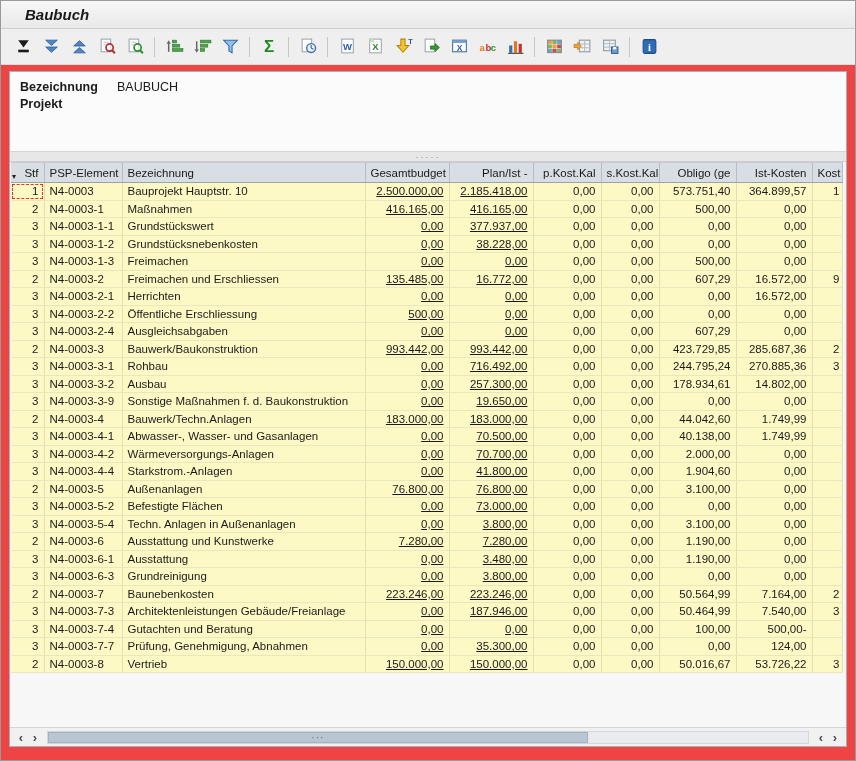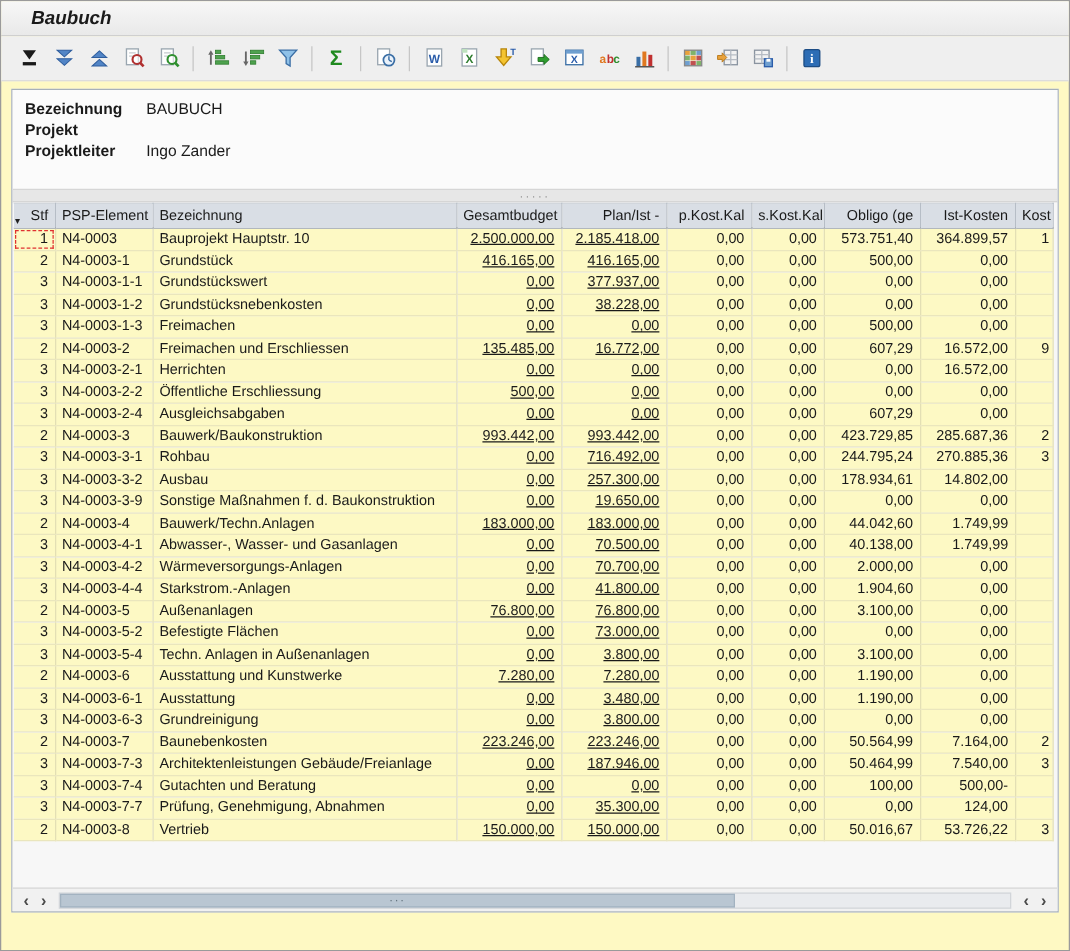--- a/index.html
+++ b/index.html
@@ -5,21 +5,21 @@
   * { box-sizing: border-box; margin: 0; padding: 0; }
   html,body { width:856px; height:761px; }
   body {
     font-family: "Liberation Sans", "DejaVu Sans", sans-serif;
     background:#ececec;
     overflow:hidden;
   }
   .window {
     width:856px; height:761px;
     border:1px solid #9a9a9a;
-    background:#fef9c3;
+    background:#ef4444;
     display:flex; flex-direction:column;
   }
   
   .titlebar {
     height:28px; flex:0 0 28px;
     background:linear-gradient(#f7f7f7,#e9e9e9);
     border-bottom:1px solid #cfcfcf;
     display:flex; align-items:center;
     padding-left:24px;
   }
@@ -37,21 +37,21 @@
   .tbtn {
     width:24px; height:24px; margin:0 2px;
     display:inline-flex; align-items:center; justify-content:center;
     border:1px solid transparent; border-radius:2px; cursor:pointer;
   }
   .tbtn svg { width:19px; height:19px; }
   .tsep { width:1px; height:20px; background:#c6c6c6; margin:0 5px; flex:0 0 1px; }
   .sum-glyph { font-size:17px; font-weight:bold; color:#1f8a1f; line-height:1; }
   
   .content {
-    margin:6px 8px 30px 8px;
+    margin:6px 8px 13px 8px;
     flex:1 1 auto;
     border:1px solid #a6b0ba;
     background:#fbfbfb;
     display:flex; flex-direction:column;
     overflow:hidden;
   }
   
   .info-panel {
     flex:0 0 80px;
     background:#fbfbfb;
@@ -320,24 +320,20 @@
 
   <div class="content">
 
     <div class="info-panel">
       <div class="info-row">
         <span class="lbl">Bezeichnung</span>
         <span class="val">BAUBUCH</span>
       </div>
       <div class="info-row">
         <span class="lbl">Projekt</span>
-      </div>
-      <div class="info-row">
-        <span class="lbl">Projektleiter</span>
-        <span class="val">Ingo Zander</span>
       </div>
     </div>
 
     <div class="splitter">
       <span class="grip">·····</span>
     </div>
 
     <div class="grid-area">
       <table class="grid">
         <colgroup>
@@ -375,21 +371,21 @@
               <td class="col-plan">2.185.418,00</td>
               <td class="col-pkost">0,00</td>
               <td class="col-skost">0,00</td>
               <td class="col-obligo">573.751,40</td>
               <td class="col-ist">364.899,57</td>
               <td class="col-kost"><span>1</span></td>
             </tr>
             <tr>
               <td class="col-stf">2</td>
               <td class="col-psp">N4-0003-1</td>
-              <td class="col-name">Grundstück</td>
+              <td class="col-name">Maßnahmen</td>
               <td class="col-budget">416.165,00</td>
               <td class="col-plan">416.165,00</td>
               <td class="col-pkost">0,00</td>
               <td class="col-skost">0,00</td>
               <td class="col-obligo">500,00</td>
               <td class="col-ist">0,00</td>
               <td class="col-kost"><span></span></td>
             </tr>
             <tr>
               <td class="col-stf">3</td>

